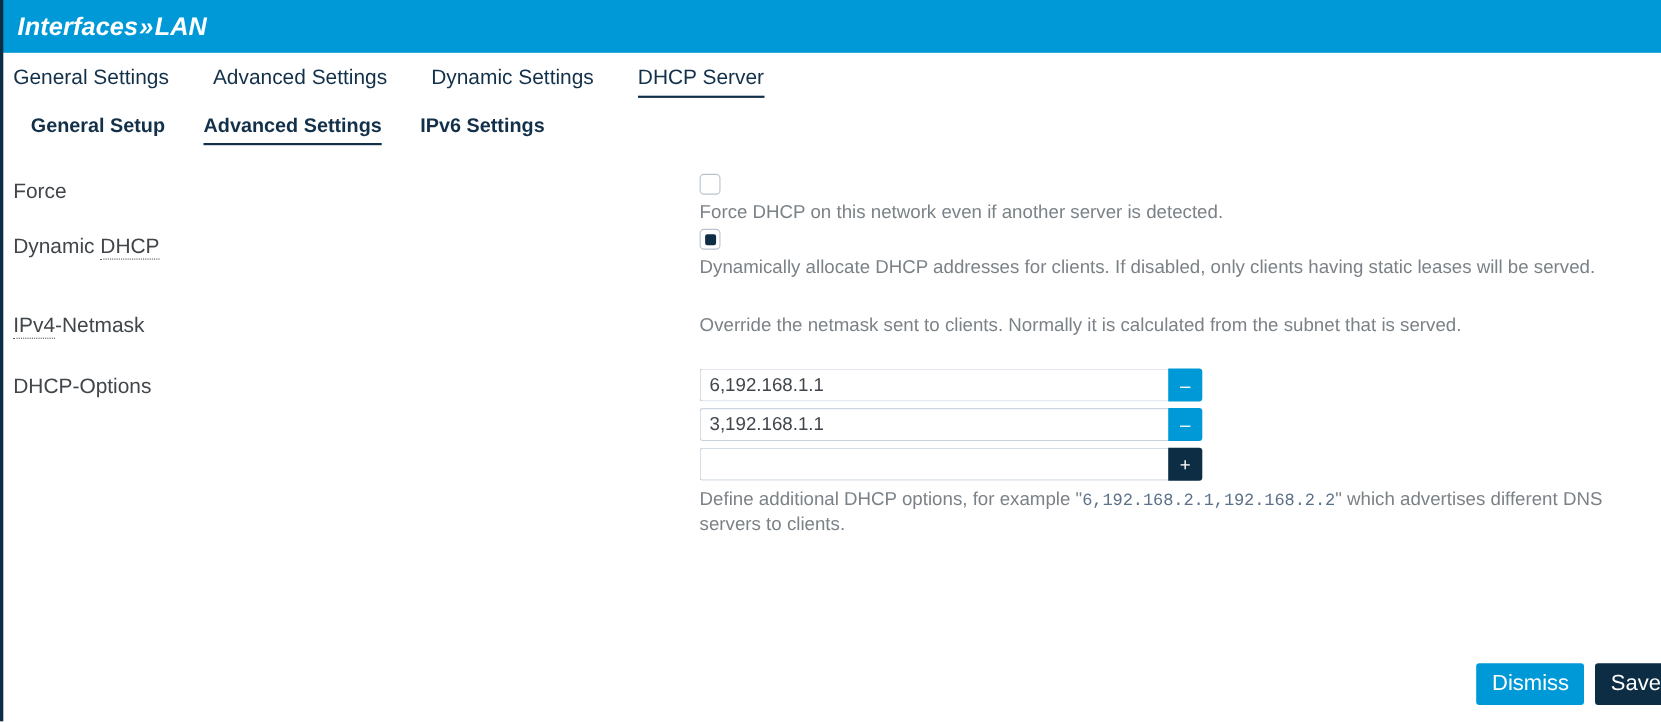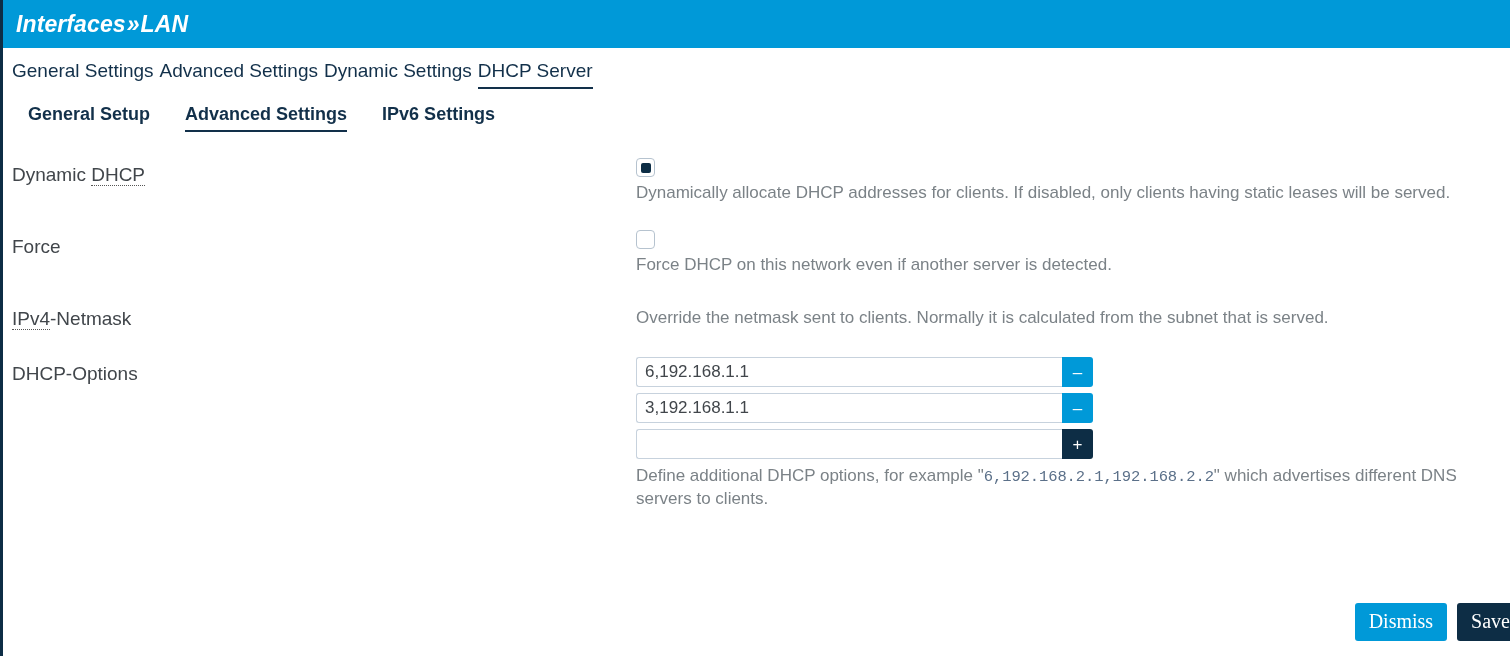--- a/index.html
+++ b/index.html
@@ -46,21 +46,21 @@
     white-space: nowrap;
   }
   #page-header .title .sep { margin: 0 1px; }
 
   
   .tabrow {
     display: flex;
     align-items: flex-start;
     padding-left: 12px;
   }
-  #primary-tabs { margin-top: 12px; gap: 6px; }
+  #primary-tabs { margin-top: 12px; gap: 40px; }
   #secondary-tabs { margin-top: 14px; gap: 19px; }
 
   .tab {
     font-size: 19px;
     color: #12304a;
     white-space: nowrap;
     padding-bottom: 5px;
     border-bottom: 2px solid transparent;
     cursor: pointer;
     line-height: 22px;
@@ -194,21 +194,21 @@
     bottom: 15px;
     display: flex;
     align-items: center;
     gap: 10px;
   }
   .actbtn {
     border: none;
     border-radius: 3px;
     color: #ffffff;
     font-size: 20px;
-    font-family: Liberation Serif, serif;
+    font-family: Liberation Sans, sans-serif;
     padding: 6px 14px 8px 14px;
     cursor: pointer;
     line-height: 24px;
     white-space: nowrap;
   }
   .actbtn.dismiss { background: #0099d8; }
   .actbtn.save    { background: #0d2d45; }
 </style>
 </head>
 <body>
@@ -229,40 +229,40 @@
 </div>
 
 <div class="tabrow" id="secondary-tabs">
   <div class="tab">General Setup</div>
   <div class="tab active">Advanced Settings</div>
   <div class="tab">IPv6 Settings</div>
 </div>
 
 <div id="form">
 
+  <div class="form-row row-force">
+    <div class="form-label">Force</div>
+    <div class="form-field">
+      <span class="cbx">
+          <span class="knob"></span>
+        </span>
+      <div class="hint">Force DHCP on this network even if another server is detected.</div>
+    </div>
+  </div>
+
   <div class="form-row row-dynamic">
     <div class="form-label"><span>Dynamic </span><span class="abbr">DHCP</span></div>
     <div class="form-field">
       <span class="cbx checked">
           <span class="knob"></span>
         </span>
       <div class="hint wide">Dynamically allocate DHCP addresses for clients. If disabled, only clients having static leases will be served.</div>
     </div>
   </div>
 
-  <div class="form-row row-force">
-    <div class="form-label">Force</div>
-    <div class="form-field">
-      <span class="cbx">
-          <span class="knob"></span>
-        </span>
-      <div class="hint">Force DHCP on this network even if another server is detected.</div>
-    </div>
-  </div>
-
   <div class="form-row row-netmask">
     <div class="form-label"><span class="abbr">IPv4</span><span>-Netmask</span></div>
     <div class="form-field">
       <div class="hint netmask">Override the netmask sent to clients. Normally it is calculated from the subnet that is served.</div>
     </div>
   </div>
 
   <div class="form-row row-options">
     <div class="form-label">DHCP-Options</div>
     <div class="form-field">

